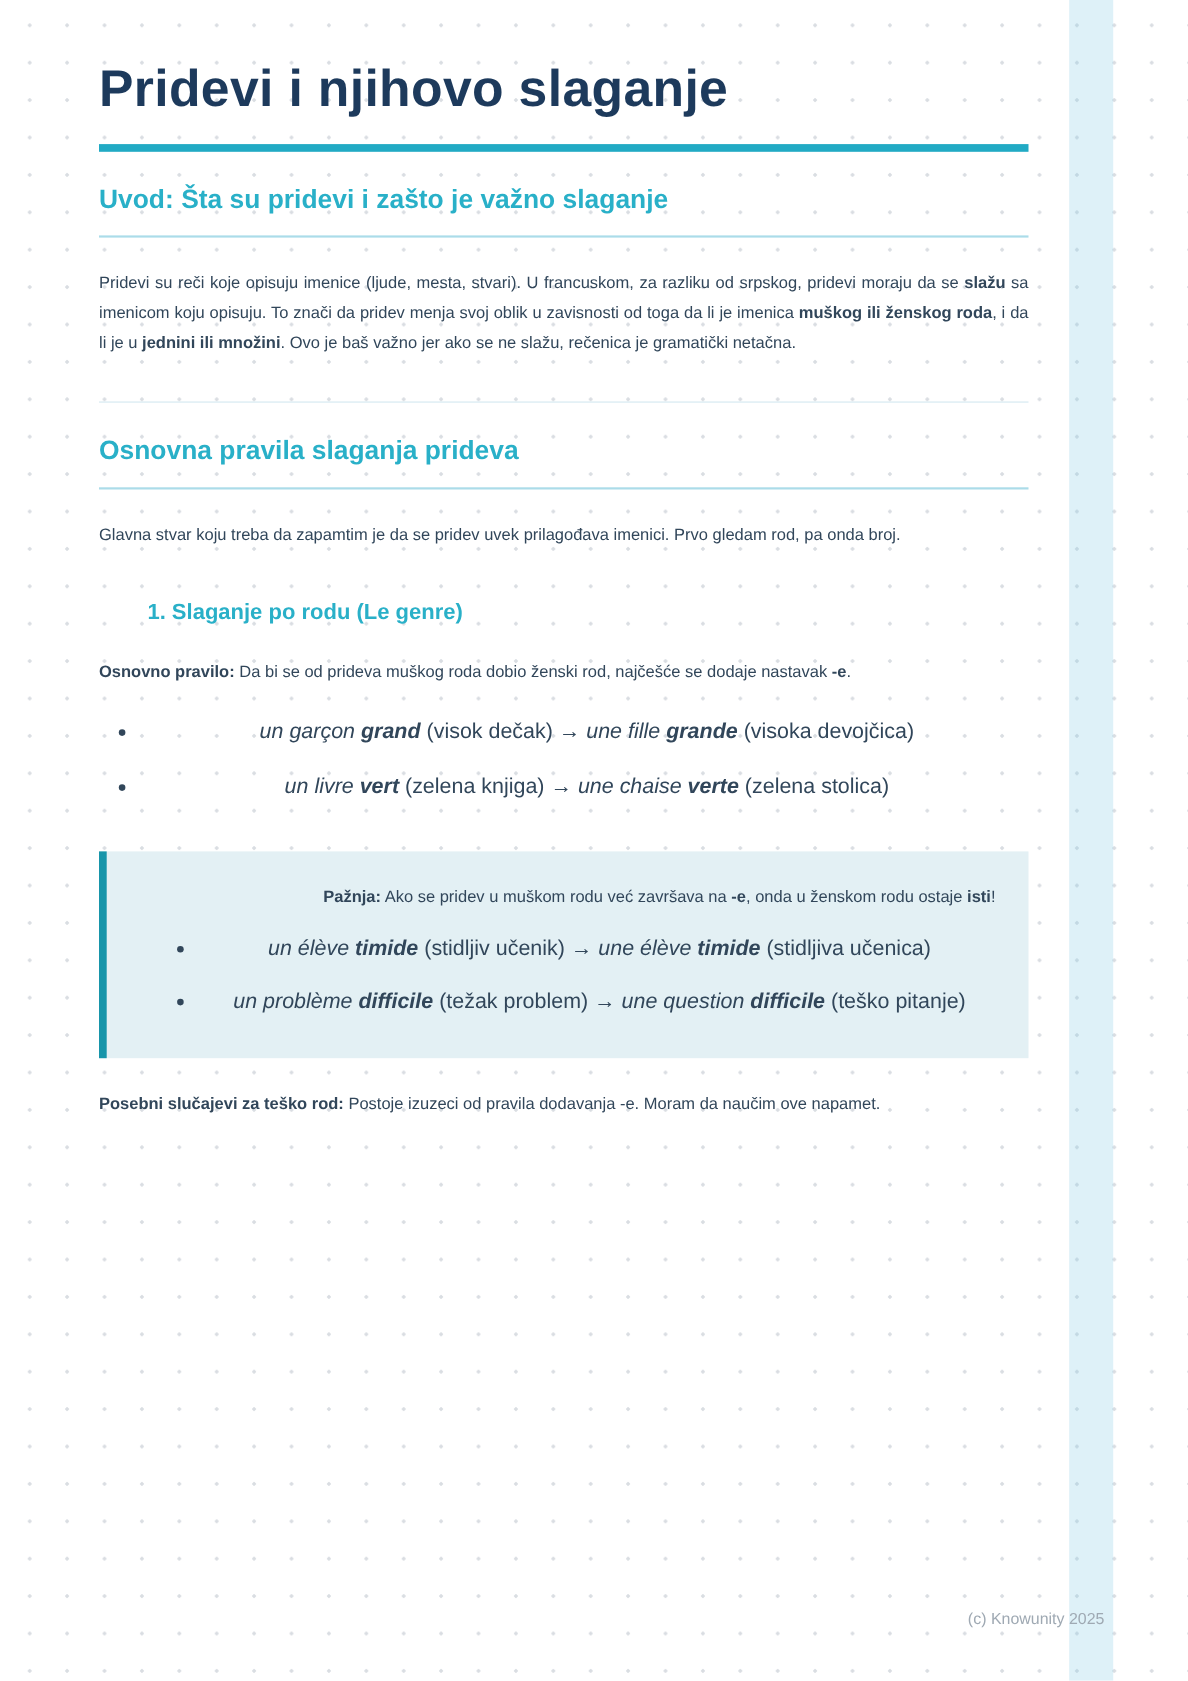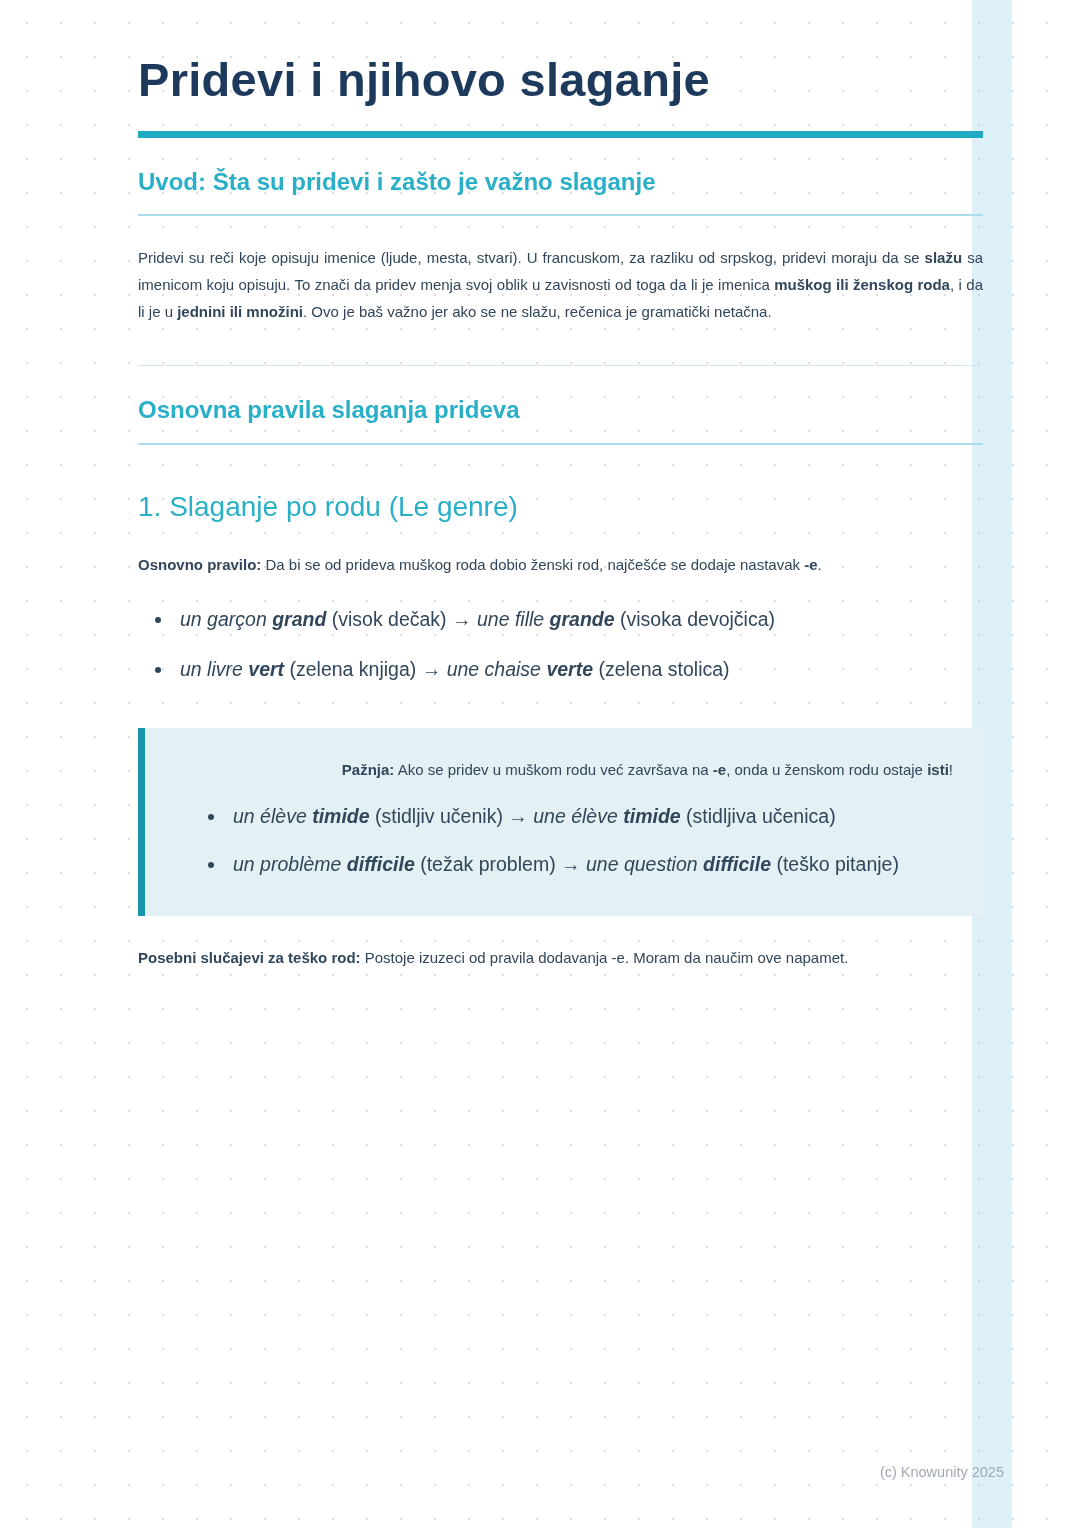--- a/index.html
+++ b/index.html
@@ -11,21 +11,20 @@
 
   .page {
     position: relative;
     width: 1080px;
     height: 1528px;
     background-color: #ffffff;
     background-image: radial-gradient(circle, #d9dde2 1.4px, transparent 1.5px);
     background-size: 34px 34px;
     background-position: 10px 6px;
     overflow: hidden;
-    padding-left: 48px;
   }
 
   .right-strip {
     position: absolute;
     top: 0;
     bottom: 0;
     right: 68px;
     width: 40px;
     background: rgba(137, 205, 229, 0.28);
   }
@@ -57,23 +56,24 @@
     line-height: 1.35;
     font-weight: 700;
     color: #29b0c8;
     padding-bottom: 16px;
     border-bottom: 2px solid #abdce9;
   }
 
   h3.subsection-heading {
     margin-top: 46px;
     margin-bottom: 10px;
-    font-size: 28px;
-    font-weight: 400;
+    font-size: 20px;
+    font-weight: 700;
     color: #29b0c8;
+    margin-left: 44px;
   }
 
   p.body-text {
     margin-top: 28px;
     font-size: 15px;
     line-height: 1.8;
     color: #31465a;
     text-align: justify;
   }
 
@@ -82,20 +82,21 @@
     height: 1px;
     background: #d3e8f0;
     border: none;
   }
 
   ul.example-list {
     margin-top: 26px;
     margin-left: 14px;
     padding-left: 22px;
     list-style: disc;
+    text-align: center;
   }
 
   ul.example-list li {
     font-size: 19.5px;
     line-height: 1.55;
     color: #31465a;
     margin-bottom: 20px;
     padding-left: 6px;
   }
 
@@ -140,20 +141,21 @@
     <div class="title-rule"></div>
 
     <h2 class="section-heading">Uvod: Šta su pridevi i zašto je važno slaganje</h2>
 
     <p class="body-text"><span>Pridevi su reči koje opisuju imenice (ljude, mesta, stvari). U francuskom, za razliku od srpskog, pridevi moraju da se </span><span class="b">slažu</span><span> sa imenicom koju opisuju. To znači da pridev menja svoj oblik u zavisnosti od toga da li je imenica </span><span class="b">muškog ili ženskog roda</span><span>, i da li je u </span><span class="b">jednini ili množini</span><span>. Ovo je baš važno jer ako se ne slažu, rečenica je gramatički netačna.</span></p>
 
     <hr class="soft-rule">
 
     <h2 class="section-heading">Osnovna pravila slaganja prideva</h2>
 
+    <p class="body-text">Glavna stvar koju treba da zapamtim je da se pridev uvek prilagođava imenici. Prvo gledam rod, pa onda broj.</p>
 
     <h3 class="subsection-heading">1. Slaganje po rodu (Le genre)</h3>
 
     <p class="body-text"><span class="b">Osnovno pravilo:</span><span> Da bi se od prideva muškog roda dobio ženski rod, najčešće se dodaje nastavak </span><span class="b">-e</span><span>.</span></p>
 
     <ul class="example-list">
       <li><span class="i">un garçon </span><span class="b i">grand</span><span> (visok dečak) → </span><span class="i">une fille </span><span class="b i">grande</span><span> (visoka devojčica)</span></li>
       <li><span class="i">un livre </span><span class="b i">vert</span><span> (zelena knjiga) → </span><span class="i">une chaise </span><span class="b i">verte</span><span> (zelena stolica)</span></li>
     </ul>
 

